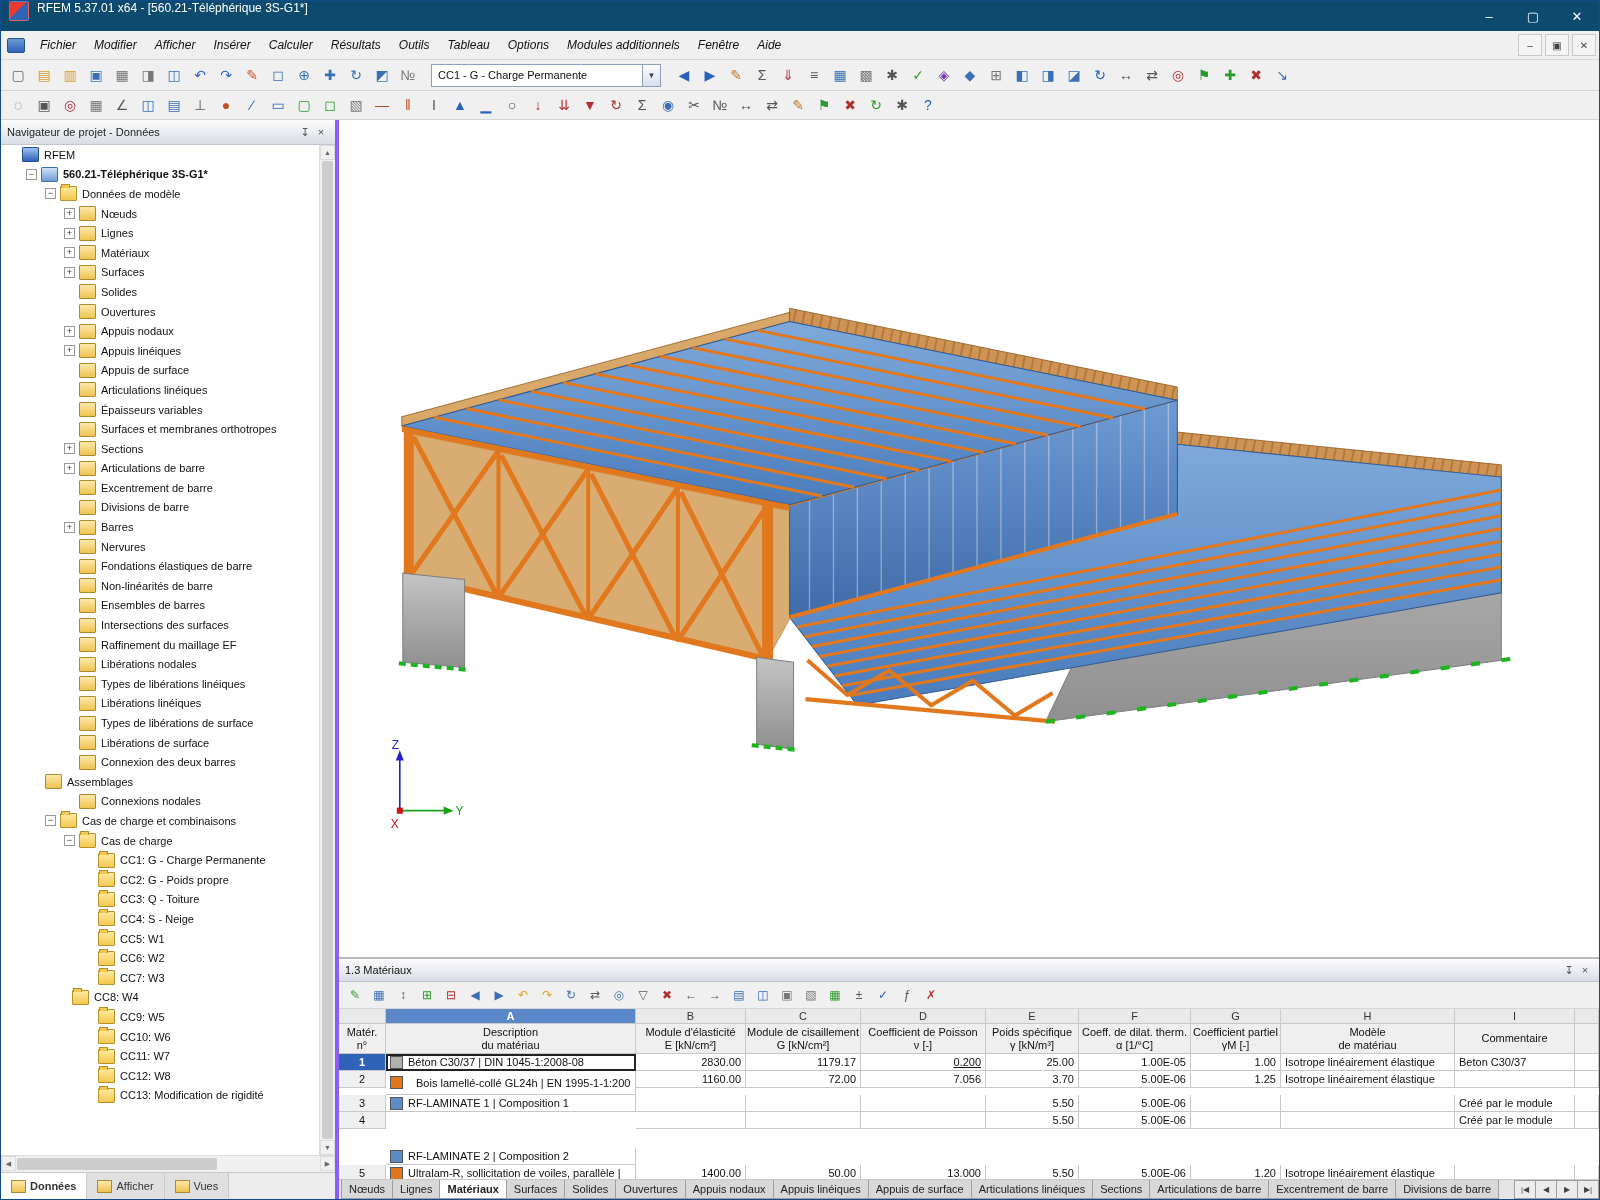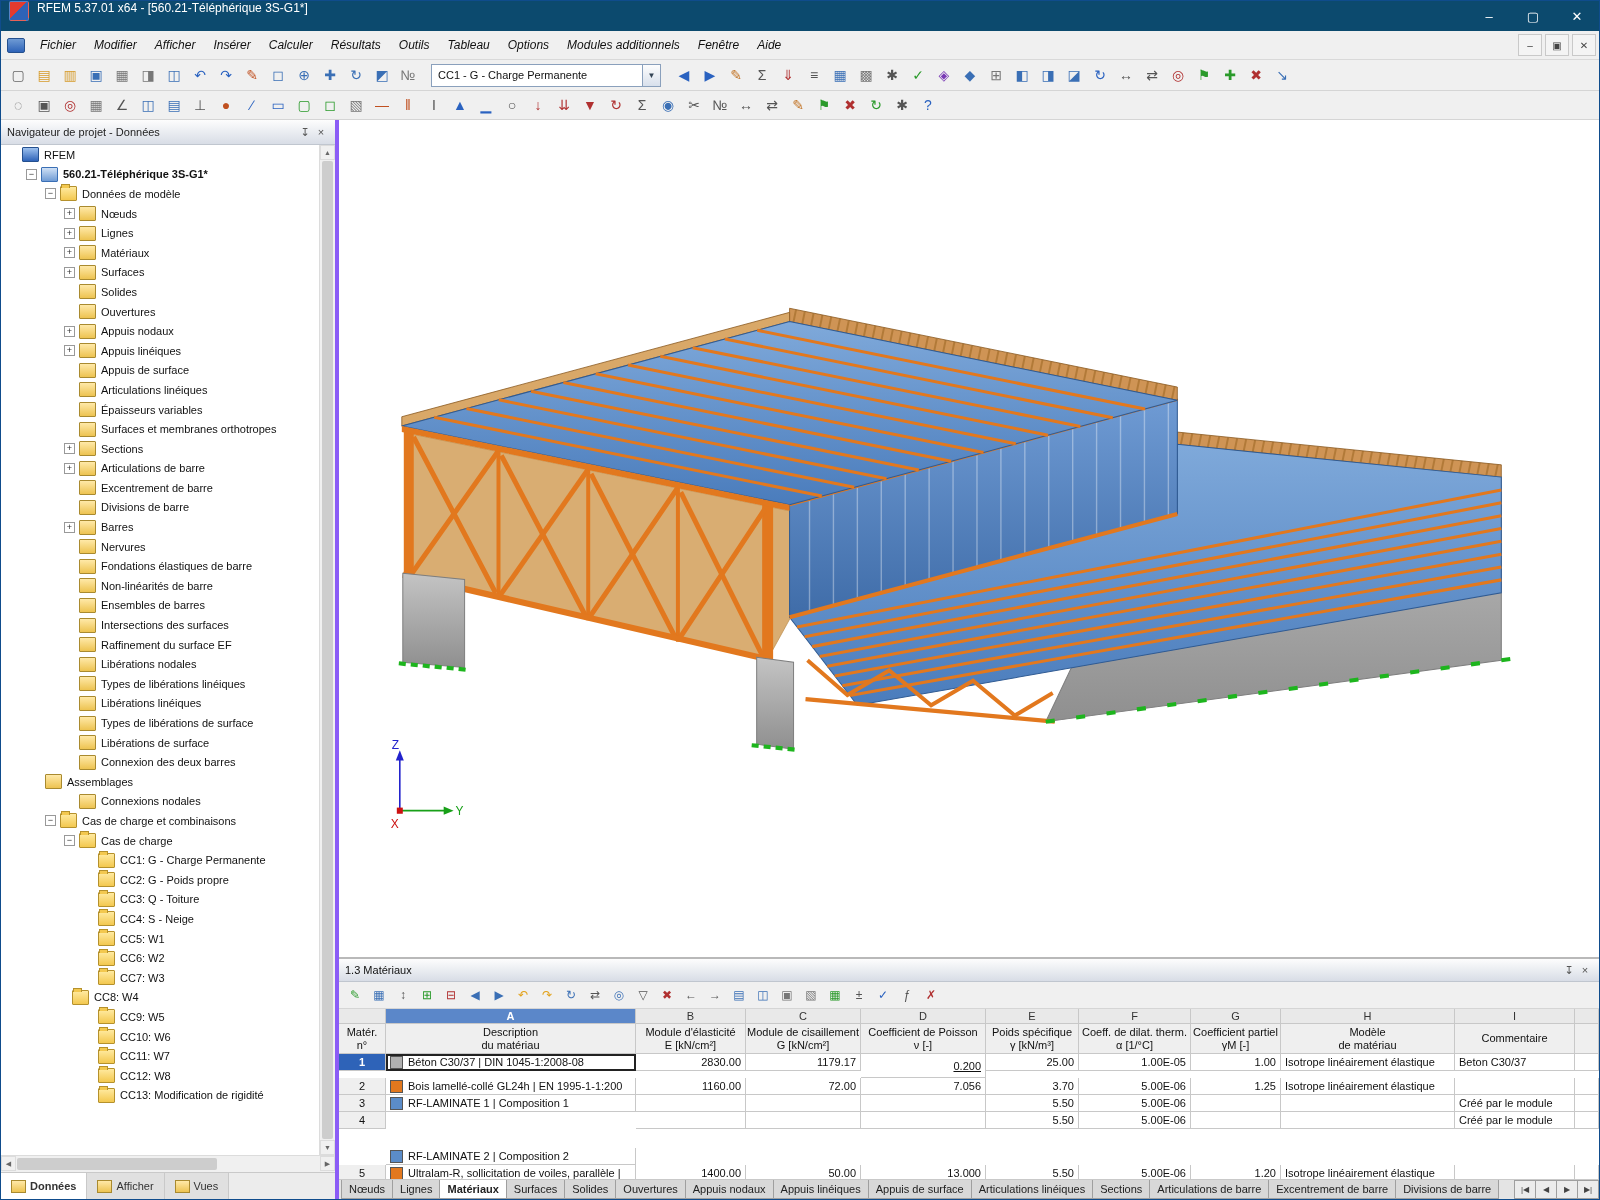--- a/index.html
+++ b/index.html
@@ -343,21 +343,21 @@
               <span class="tlabel">Ensembles de barres</span>
             </div>
             <div class="trow" style="padding-left: 63px;">
               <span class="texp off"></span>
               <span class="ticon leaf"></span>
               <span class="tlabel">Intersections des surfaces</span>
             </div>
             <div class="trow" style="padding-left: 63px;">
               <span class="texp off"></span>
               <span class="ticon leaf"></span>
-              <span class="tlabel">Raffinement du surface EF</span>
+              <span class="tlabel">Raffinement du maillage EF</span>
             </div>
             <div class="trow" style="padding-left: 63px;">
               <span class="texp off"></span>
               <span class="ticon leaf"></span>
               <span class="tlabel">Libérations nodales</span>
             </div>
             <div class="trow" style="padding-left: 63px;">
               <span class="texp off"></span>
               <span class="ticon leaf"></span>
               <span class="tlabel">Types de libérations linéiques</span>
@@ -752,21 +752,21 @@
                 <div class="gcell selcell" style="height: 17px;">
                   <span class="chip" style="background: rgb(176, 176, 176);"></span>
                   <span>Béton C30/37 | DIN 1045-1:2008-08</span>
                 </div>
                 <div class="gcell num" style="height: 17px;">
                   <span>2830.00</span>
                 </div>
                 <div class="gcell num" style="height: 17px;">
                   <span>1179.17</span>
                 </div>
-                <div class="gcell num" style="height: 24px; text-decoration: underline;">
+                <div class="gcell num" style="height: 17px; text-decoration: underline;">
                   <span>0.200</span>
                 </div>
                 <div class="gcell num" style="height: 17px;">
                   <span>25.00</span>
                 </div>
                 <div class="gcell num" style="height: 17px;">
                   <span>1.00E-05</span>
                 </div>
                 <div class="gcell num" style="height: 17px;">
                   <span>1.00</span>
@@ -774,21 +774,21 @@
                 <div class="gcell" style="height: 17px;">
                   <span>Isotrope linéairement élastique</span>
                 </div>
                 <div class="gcell" style="height: 17px;">
                   <span>Beton C30/37</span>
                 </div>
                 <div class="gcell" style="height: 17px;"></div>
               </div>
               <div class="grow" style="grid-template-columns: 47px 250px 110px 115px 125px 93px 112px 90px 174px 120px 1fr;">
                 <div class="gcell rownum" style="height: 17px;">2</div>
-                <div class="gcell" style="height: 17px;">
+                <div class="gcell" style="height: 24px; gap: 8px;">
                   <span class="chip" style="background: rgb(226, 120, 30);"></span>
                   <span>Bois lamellé-collé GL24h | EN 1995-1-1:200</span>
                 </div>
                 <div class="gcell num" style="height: 17px;">
                   <span>1160.00</span>
                 </div>
                 <div class="gcell num" style="height: 17px;">
                   <span>72.00</span>
                 </div>
                 <div class="gcell num" style="height: 17px;">

